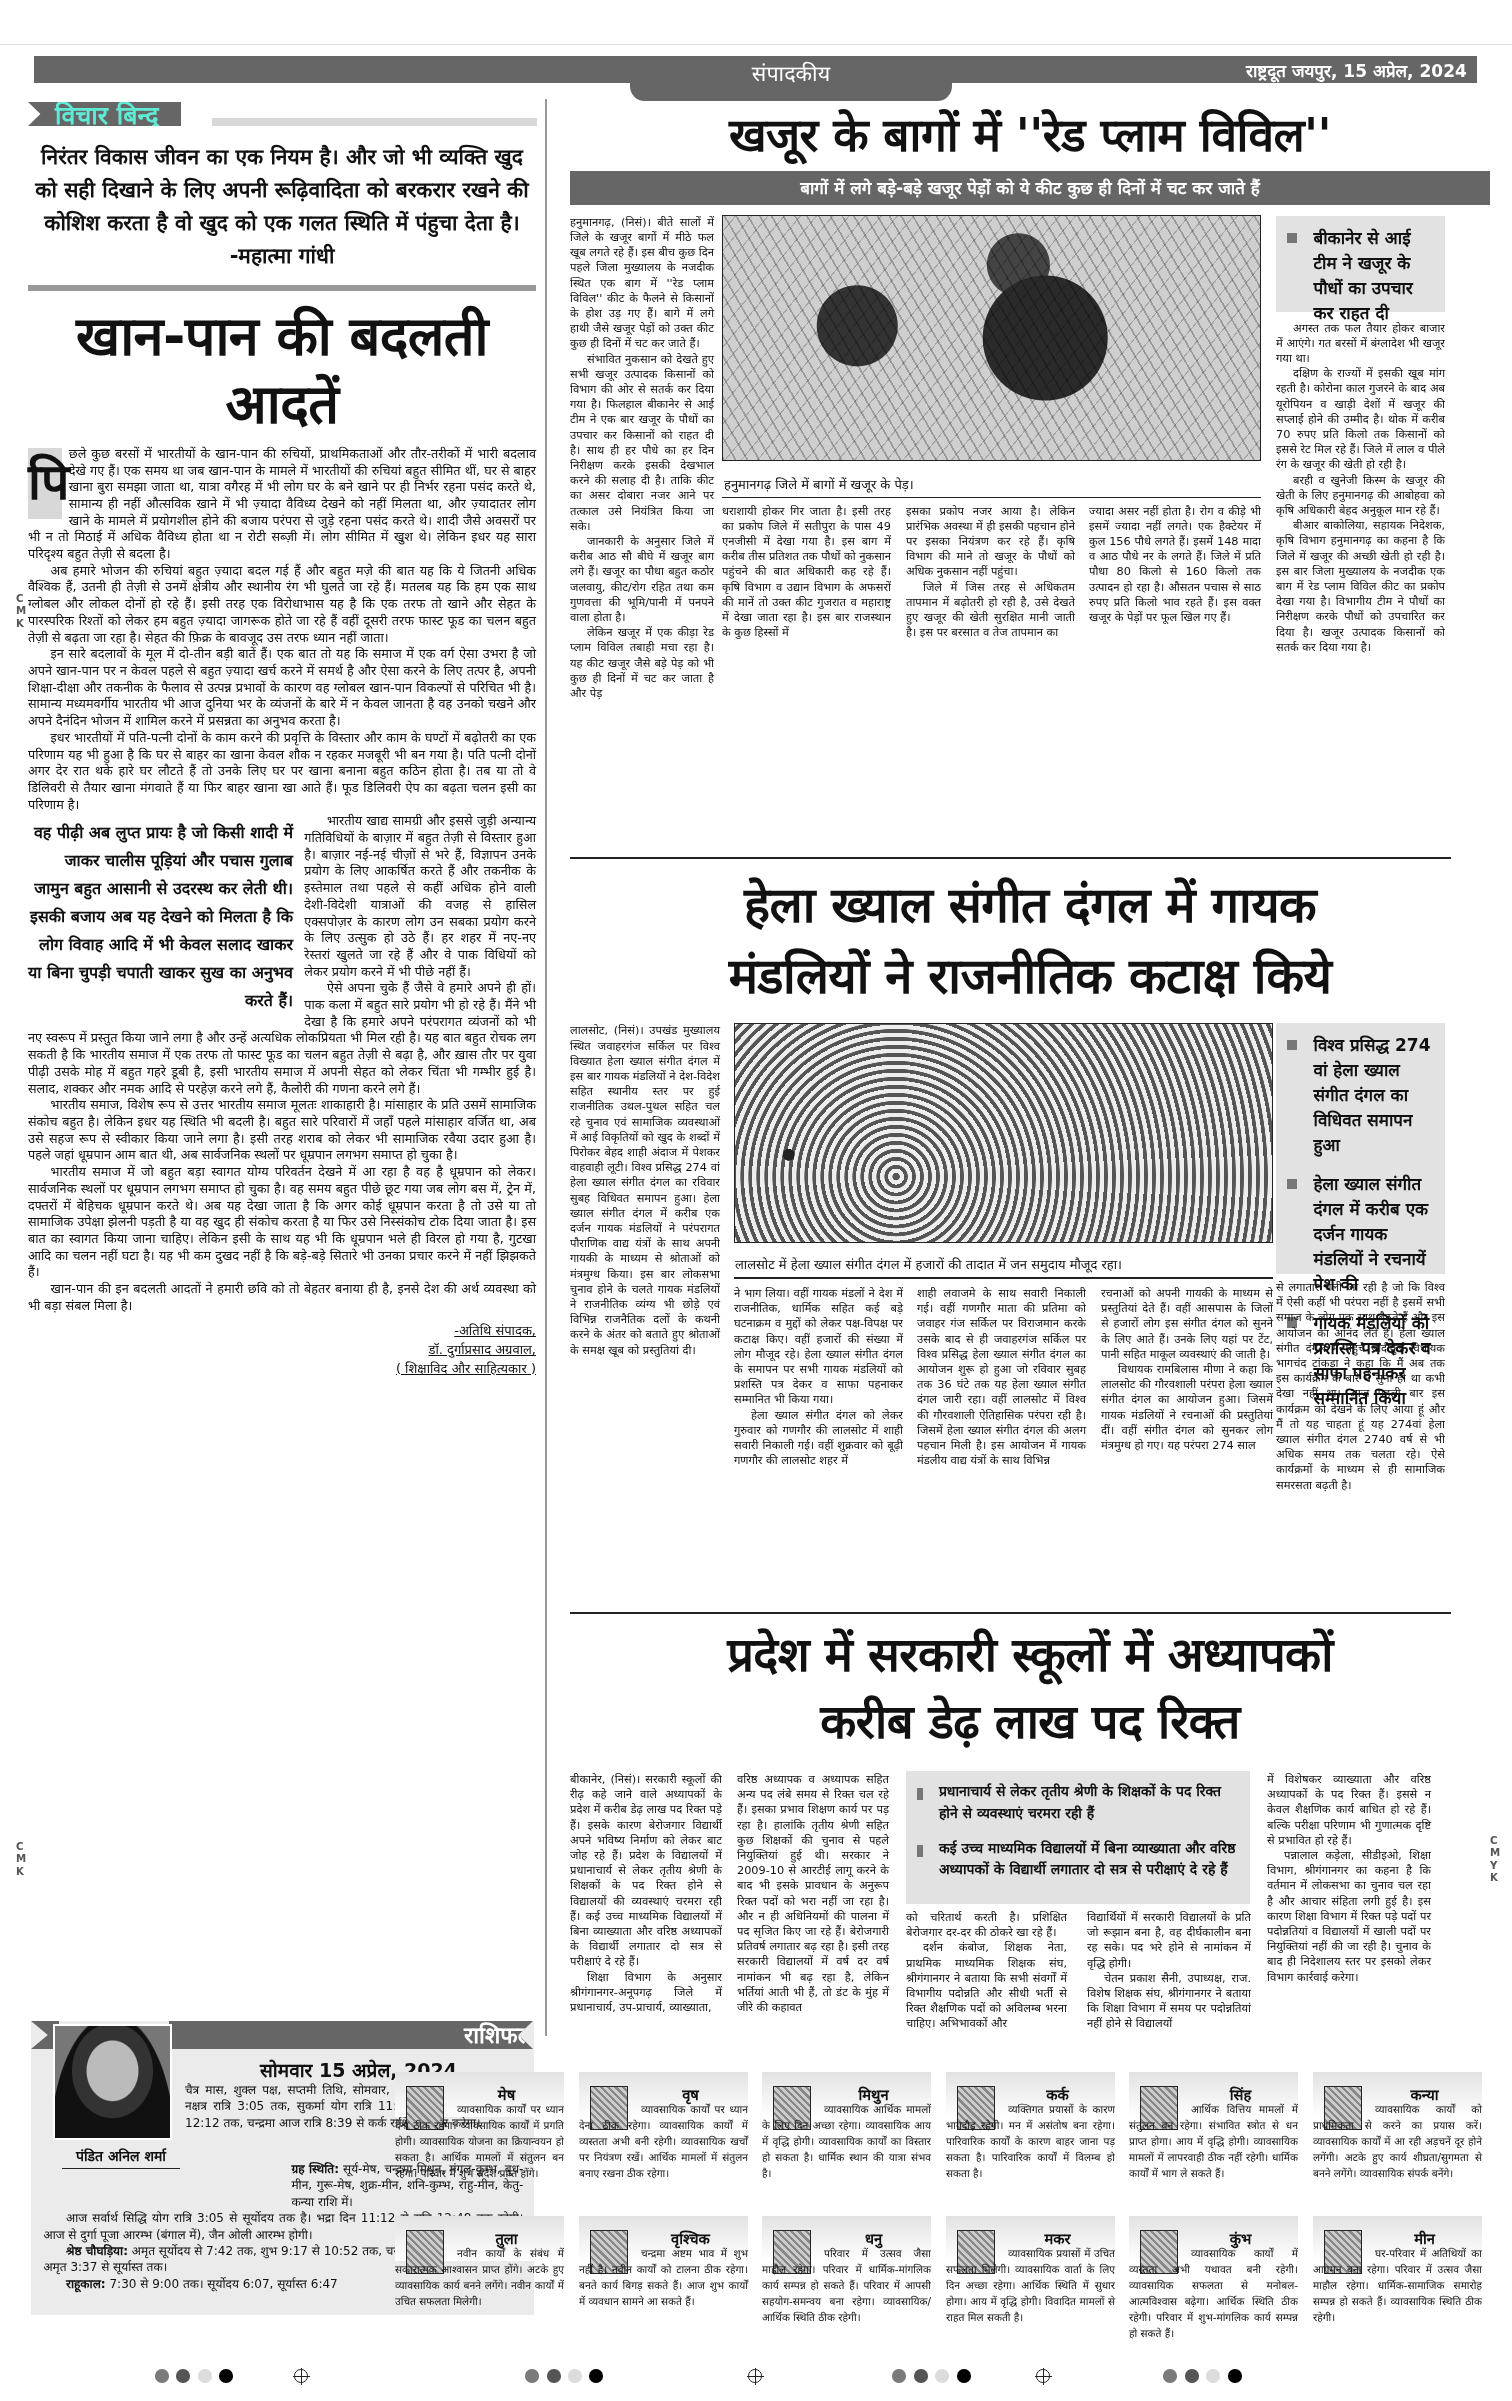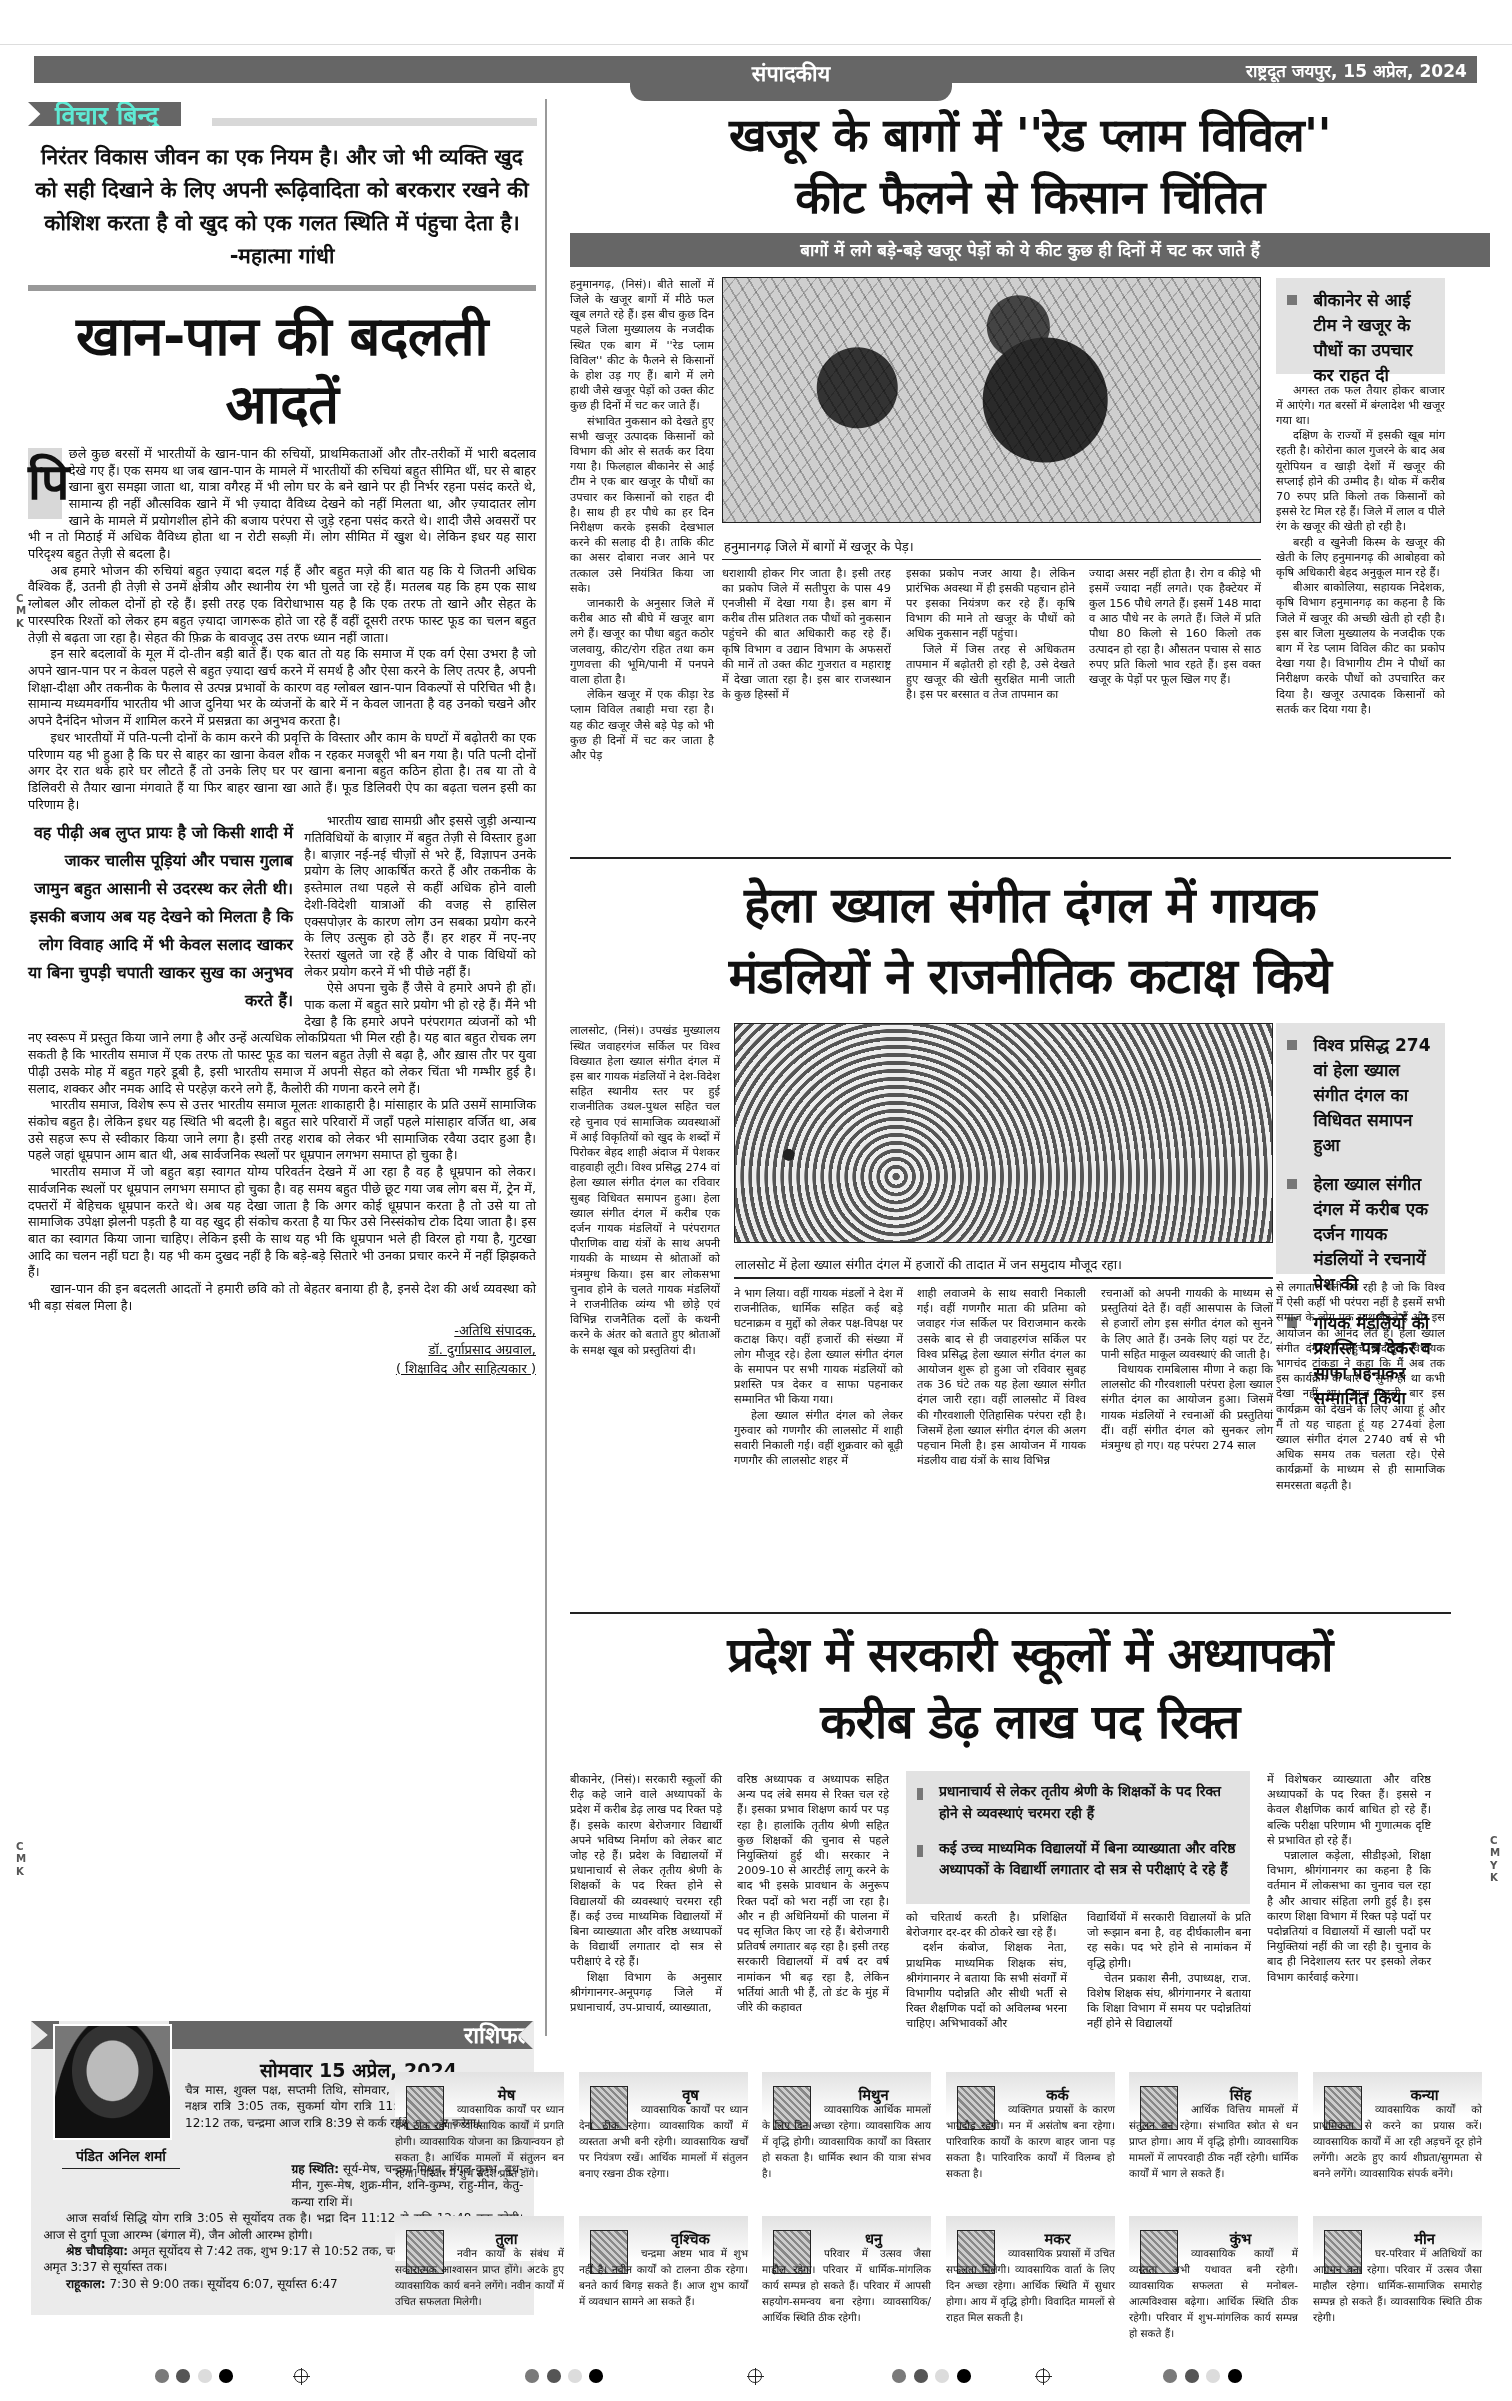--- a/index.html
+++ b/index.html
@@ -10,21 +10,21 @@
   }
   .top-rule { position: absolute; left: 0; right: 0; top: 44px; height: 1.1px; background: #ddd; }
   .header-bar {
     position: absolute; left: 34px; top: 56px; width: 1443px; height: 27px;
     background: #666; color: #fff;
   }
   .header-tab {
     position: absolute; left: 596px; top: 0; width: 322px; height: 45px;
     background: #666; border-radius: 0 0 14.7px 14.7px; display: flex;
     align-items: flex-start; justify-content: center; padding-top: 2.3px;
-    font-size: 21.5px; font-weight: bold;
+    font-size: 21.5px; font-weight: normal;
   }
   .header-date { position: absolute; right: 10.2px; top: 3.4px; font-size: 17px; font-weight: bold; }
 
   
   .leftcol { position: absolute; left: 28px; top: 102px; width: 508px; }
   .vichar-tag {
     display: inline-flex; align-items: center; background: #666; color: #5eead4;
     height: 24px; padding: 0 22.6px 0 27px; font-size: 25px; font-weight: bold;
     clip-path: polygon(0 0, 100% 0, 100% 100%, 0 100%, 12.4px 50%);
   }
@@ -149,21 +149,20 @@
       <div>डॉ. दुर्गाप्रसाद अग्रवाल,</div>
       <div>( शिक्षाविद और साहित्यकार )</div>
     </div>
   </div>
 </div>
 <div class="col-divider"></div>
 
 <div class="news" style="top:104px;">
   <h2 class="headline">
     <div>खजूर के बागों में ''रेड प्लाम विविल''</div>
-    <div>कीट फैलने से किसान चिंतित</div>
   </h2>
   <div class="subhead-bar">बागों में लगे बड़े-बड़े खजूर पेड़ों को ये कीट कुछ ही दिनों में चट कर जाते हैं</div>
   <div class="cols" style="height:565px;">
     <div class="col" style="left:0; top:10.2px; width:144px;">
       <p class="first">हनुमानगढ़, (निसं)। बीते सालों में जिले के खजूर बागों में मीठे फल खूब लगते रहे हैं। इस बीच कुछ दिन पहले जिला मुख्यालय के नजदीक स्थित एक बाग में ''रेड प्लाम विविल'' कीट के फैलने से किसानों के होश उड़ गए हैं। बागे में लगे हाथी जैसे खजूर पेड़ों को उक्त कीट कुछ ही दिनों में चट कर जाते हैं।</p>
       <p>संभावित नुकसान को देखते हुए सभी खजूर उत्पादक किसानों को विभाग की ओर से सतर्क कर दिया गया है। फिलहाल बीकानेर से आई टीम ने एक बार खजूर के पौधों का उपचार कर किसानों को राहत दी है। साथ ही हर पौधे का हर दिन निरीक्षण करके इसकी देखभाल करने की सलाह दी है। ताकि कीट का असर दोबारा नजर आने पर तत्काल उसे नियंत्रित किया जा सके।</p>
       <p>जानकारी के अनुसार जिले में करीब आठ सौ बीघे में खजूर बाग लगे हैं। खजूर का पौधा बहुत कठोर जलवायु, कीट/रोग रहित तथा कम गुणवत्ता की भूमि/पानी में पनपने वाला होता है।</p>
       <p>लेकिन खजूर में एक कीड़ा रेड प्लाम विविल तबाही मचा रहा है। यह कीट खजूर जैसे बड़े पेड़ को भी कुछ ही दिनों में चट कर जाता है और पेड़</p>
     </div>
     <div class="photo" style="left:152px; top:10.2px; width:539px; height:246px;"></div>

